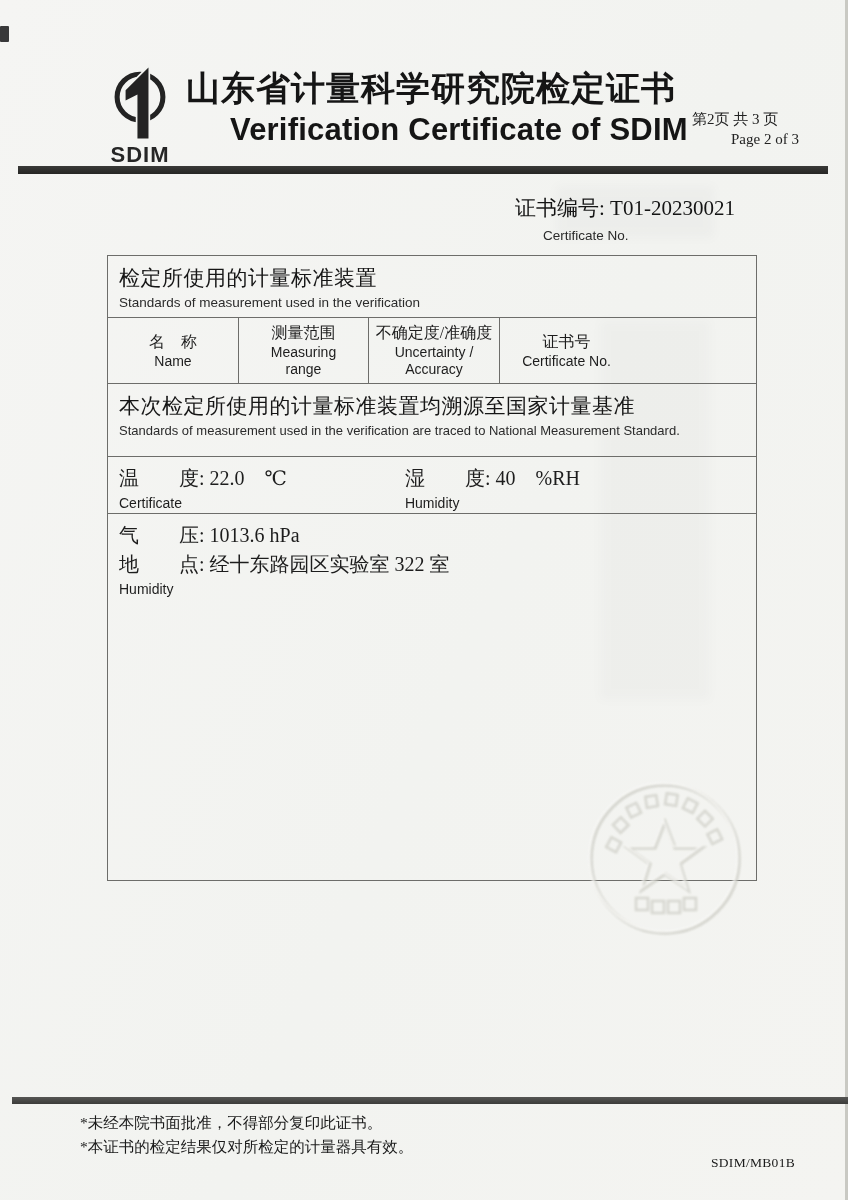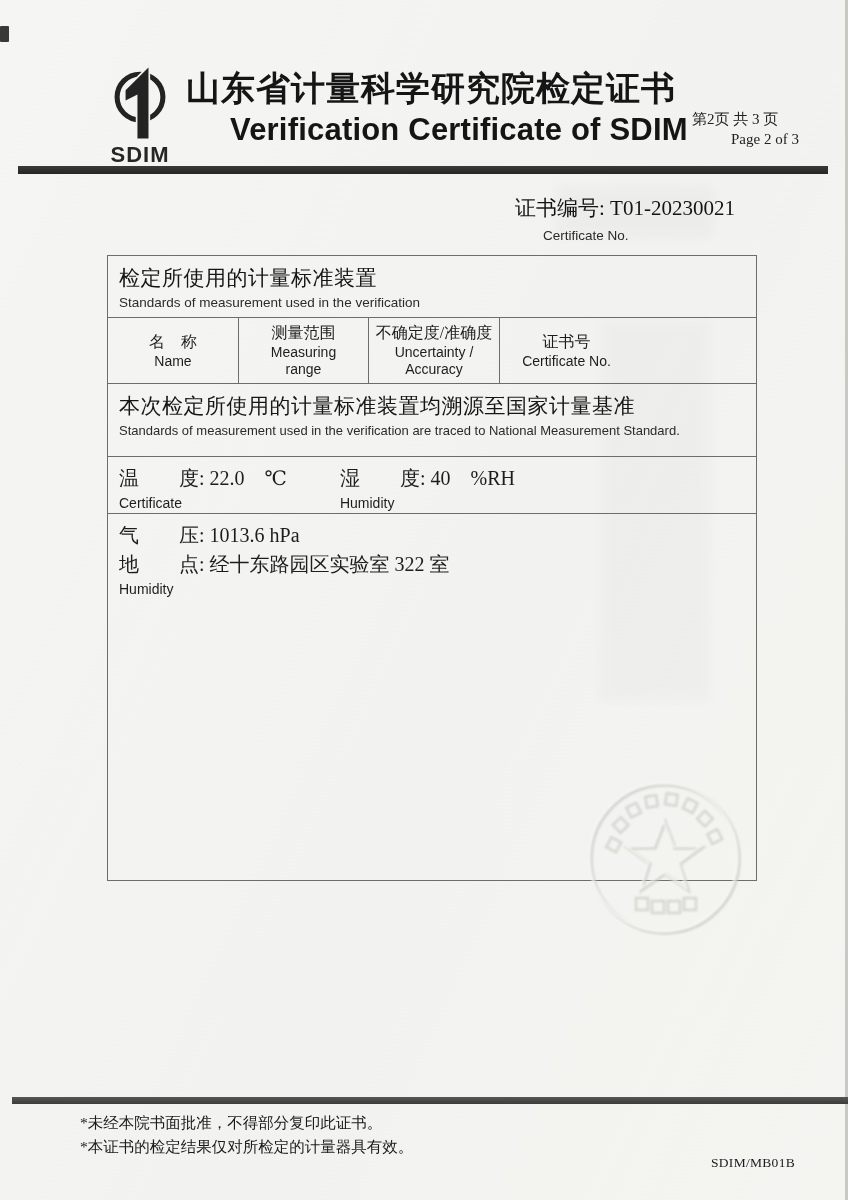--- a/index.html
+++ b/index.html
@@ -49,21 +49,21 @@
   .tcell:last-child{border-right:none;}
   .th{display:flex;flex-direction:column;align-items:center;justify-content:center;text-align:center;gap:1px;}
   .th-cn{font-size:16px;white-space:pre-line;line-height:1.25;}
   .th-en{font-size:14px;white-space:pre-line;line-height:1.2;font-family:"Liberation Sans",sans-serif;}
   .td{padding:8px 8px 0 9px;font-size:15.5px;line-height:1.62;white-space:pre-wrap;}
 
   
   .env-line-cn{font-size:20px;white-space:nowrap;}
   .env-label-en{font-size:14px;margin-top:3px;font-family:"Liberation Sans",sans-serif;}
   .row-flex{display:flex;}
-  .hum-col{margin-left:53px;}
+  .hum-col{margin-left:118px;}
 
   
   .seal{position:absolute;left:584px;top:778px;width:162px;height:162px;
         filter:blur(1.1px);opacity:0.95;pointer-events:none;}
 
   
   .rule-bottom{position:absolute;left:12px;top:1097px;width:836px;height:7px;
                background:linear-gradient(#565654,#3c3c3a);}
   .footnotes{position:absolute;left:80px;top:1111px;font-size:15.5px;line-height:1.55;color:#1a1a1a;}
   .formno{position:absolute;left:711px;top:1155px;font-size:13.5px;color:#1a1a1a;letter-spacing:0.3px;}

